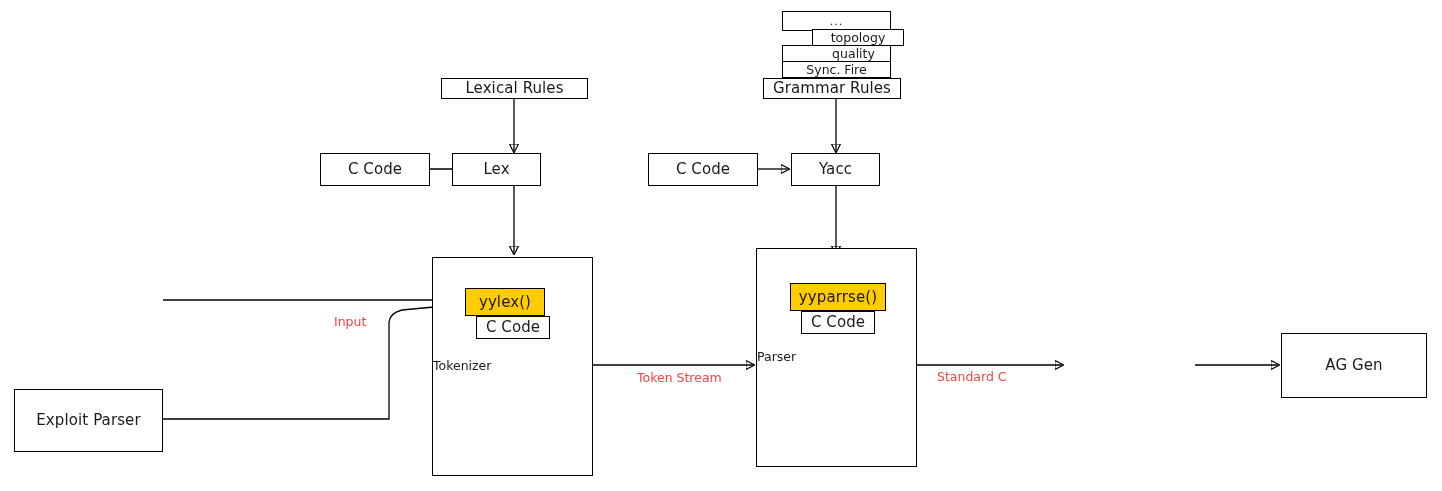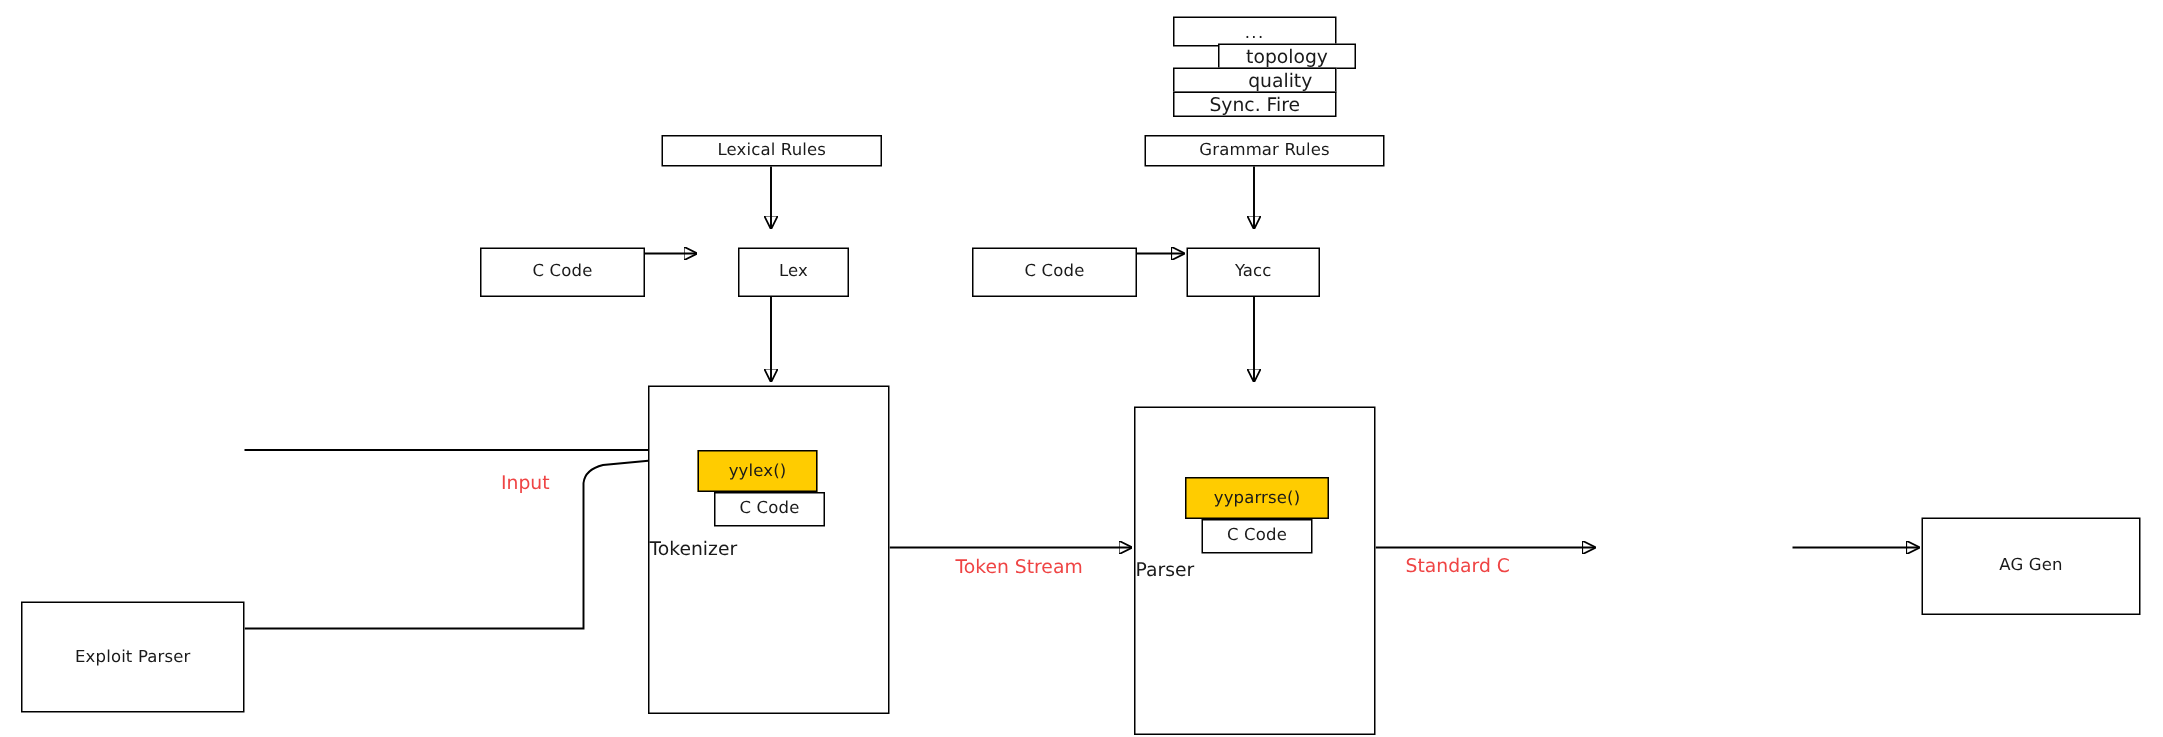--- a/index.html
+++ b/index.html
@@ -15,25 +15,24 @@
     background: #ffffff;
     overflow: hidden;
   }
   .node {
     position: absolute;
     border: 1px solid #000000;
     background: #ffffff;
     display: flex;
     align-items: center;
     justify-content: center;
-    font-size: 11px;
+    font-size: 15px;
     color: #1a1a1a;
     line-height: 1.1;
     letter-spacing: 0.1px;
-    margin-top: 12px;
   }
   .container-node {
     position: absolute;
     border: 1px solid #000000;
     background: #ffffff;
   }
   .container-label {
     position: absolute;
     left: 0; right: 0;
     font-size: 12.5px;
@@ -116,40 +115,40 @@
     <line x1="1195" y1="365" x2="1279" y2="365" marker-end="url(#arrow)"></line>
   </svg>
 
   <div class="stackrow ellipsis" style="left:782px; top:11px; width:109px; height:20px;">...</div>
   <div class="stackrow" style="left:782px; top:29px; width:92px; height:17px;margin-left:30px;">topology</div>
   <div class="stackrow" style="left:782px; top:45px; width:109px; height:17px;padding-left:34px;">quality</div>
   <div class="stackrow" style="left:782px; top:61px; width:109px; height:17px;">Sync. Fire</div>
 
   <div class="node" style="left:441px; top:78px; width:147px; height:21px;">Lexical Rules</div>
 
-  <div class="node" style="left:763px; top:78px; width:160px; height:21px;">Grammar Rules</div>
+  <div class="node" style="left:763px; top:78px; width:138px; height:21px;">Grammar Rules</div>
 
   <div class="node" style="left:320px; top:153px; width:110px; height:33px;">C Code</div>
 
   <div class="node" style="left:648px; top:153px; width:110px; height:33px;">C Code</div>
 
-  <div class="node" style="left:492px; top:153px; width:74px; height:33px;">Lex</div>
+  <div class="node" style="left:452px; top:153px; width:89px; height:33px;">Lex</div>
 
   <div class="node" style="left:791px; top:153px; width:89px; height:33px;">Yacc</div>
 
 
-  <div class="node" style="left:14px; top:389px; width:149px; height:74px;">Exploit Parser</div>
+  <div class="node" style="left:14px; top:389px; width:149px; height:63px;">Exploit Parser</div>
 
   <div class="container-node" style="left:432px; top:257px; width:161px; height:219px;">
     <div class="node gold" style="left:32px; top:30px; width:80px; height:28px;">yylex()</div>
     <div class="node" style="left:43px; top:58px; width:74px; height:23px;">C Code</div>
     <div class="container-label" style="top:100px;">Tokenizer</div>
   </div>
 
-  <div class="container-node" style="left:756px; top:271px; width:161px; height:219px;">
+  <div class="container-node" style="left:756px; top:248px; width:161px; height:219px;">
     <div class="node gold" style="left:33px; top:34px; width:96px; height:28px;">yyparrse()</div>
     <div class="node" style="left:44px; top:62px; width:74px; height:23px;">C Code</div>
     <div class="container-label" style="top:100px;">Parser</div>
   </div>
 
 
   <div class="node" style="left:1281px; top:333px; width:146px; height:65px;">AG Gen</div>
 
   <div class="edge-label" style="left:334px; top:314px;">Input</div>
 

